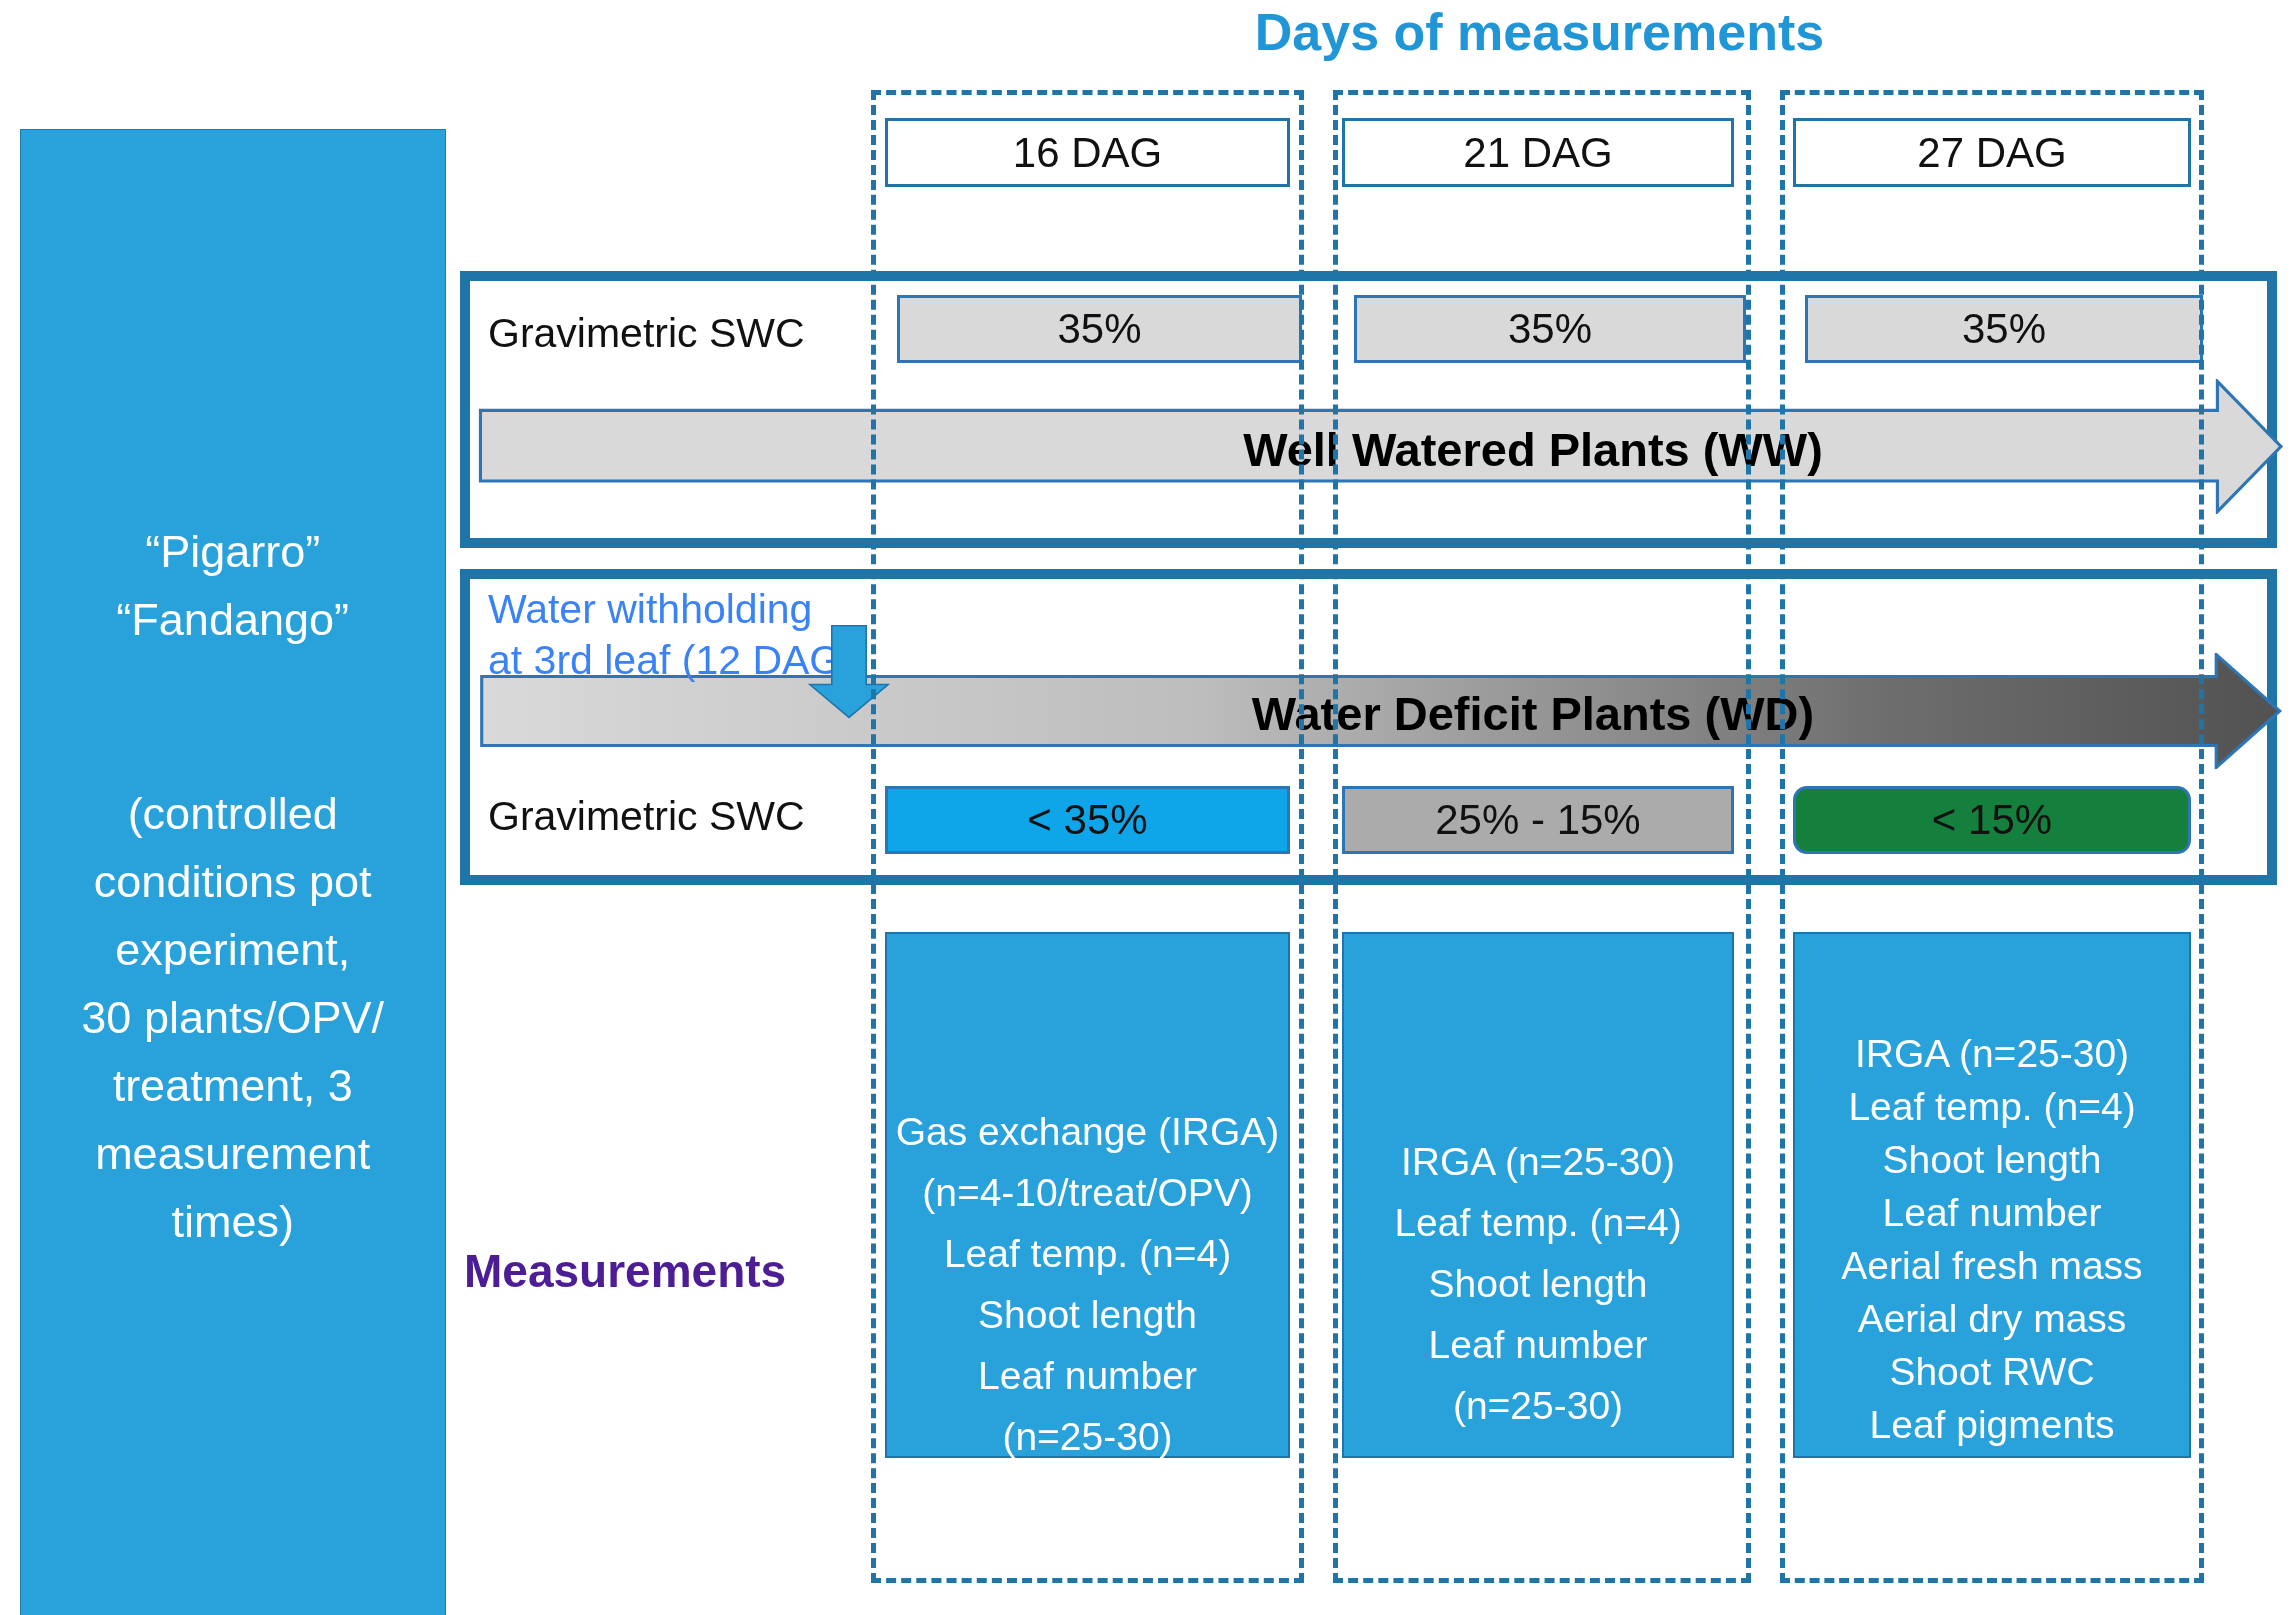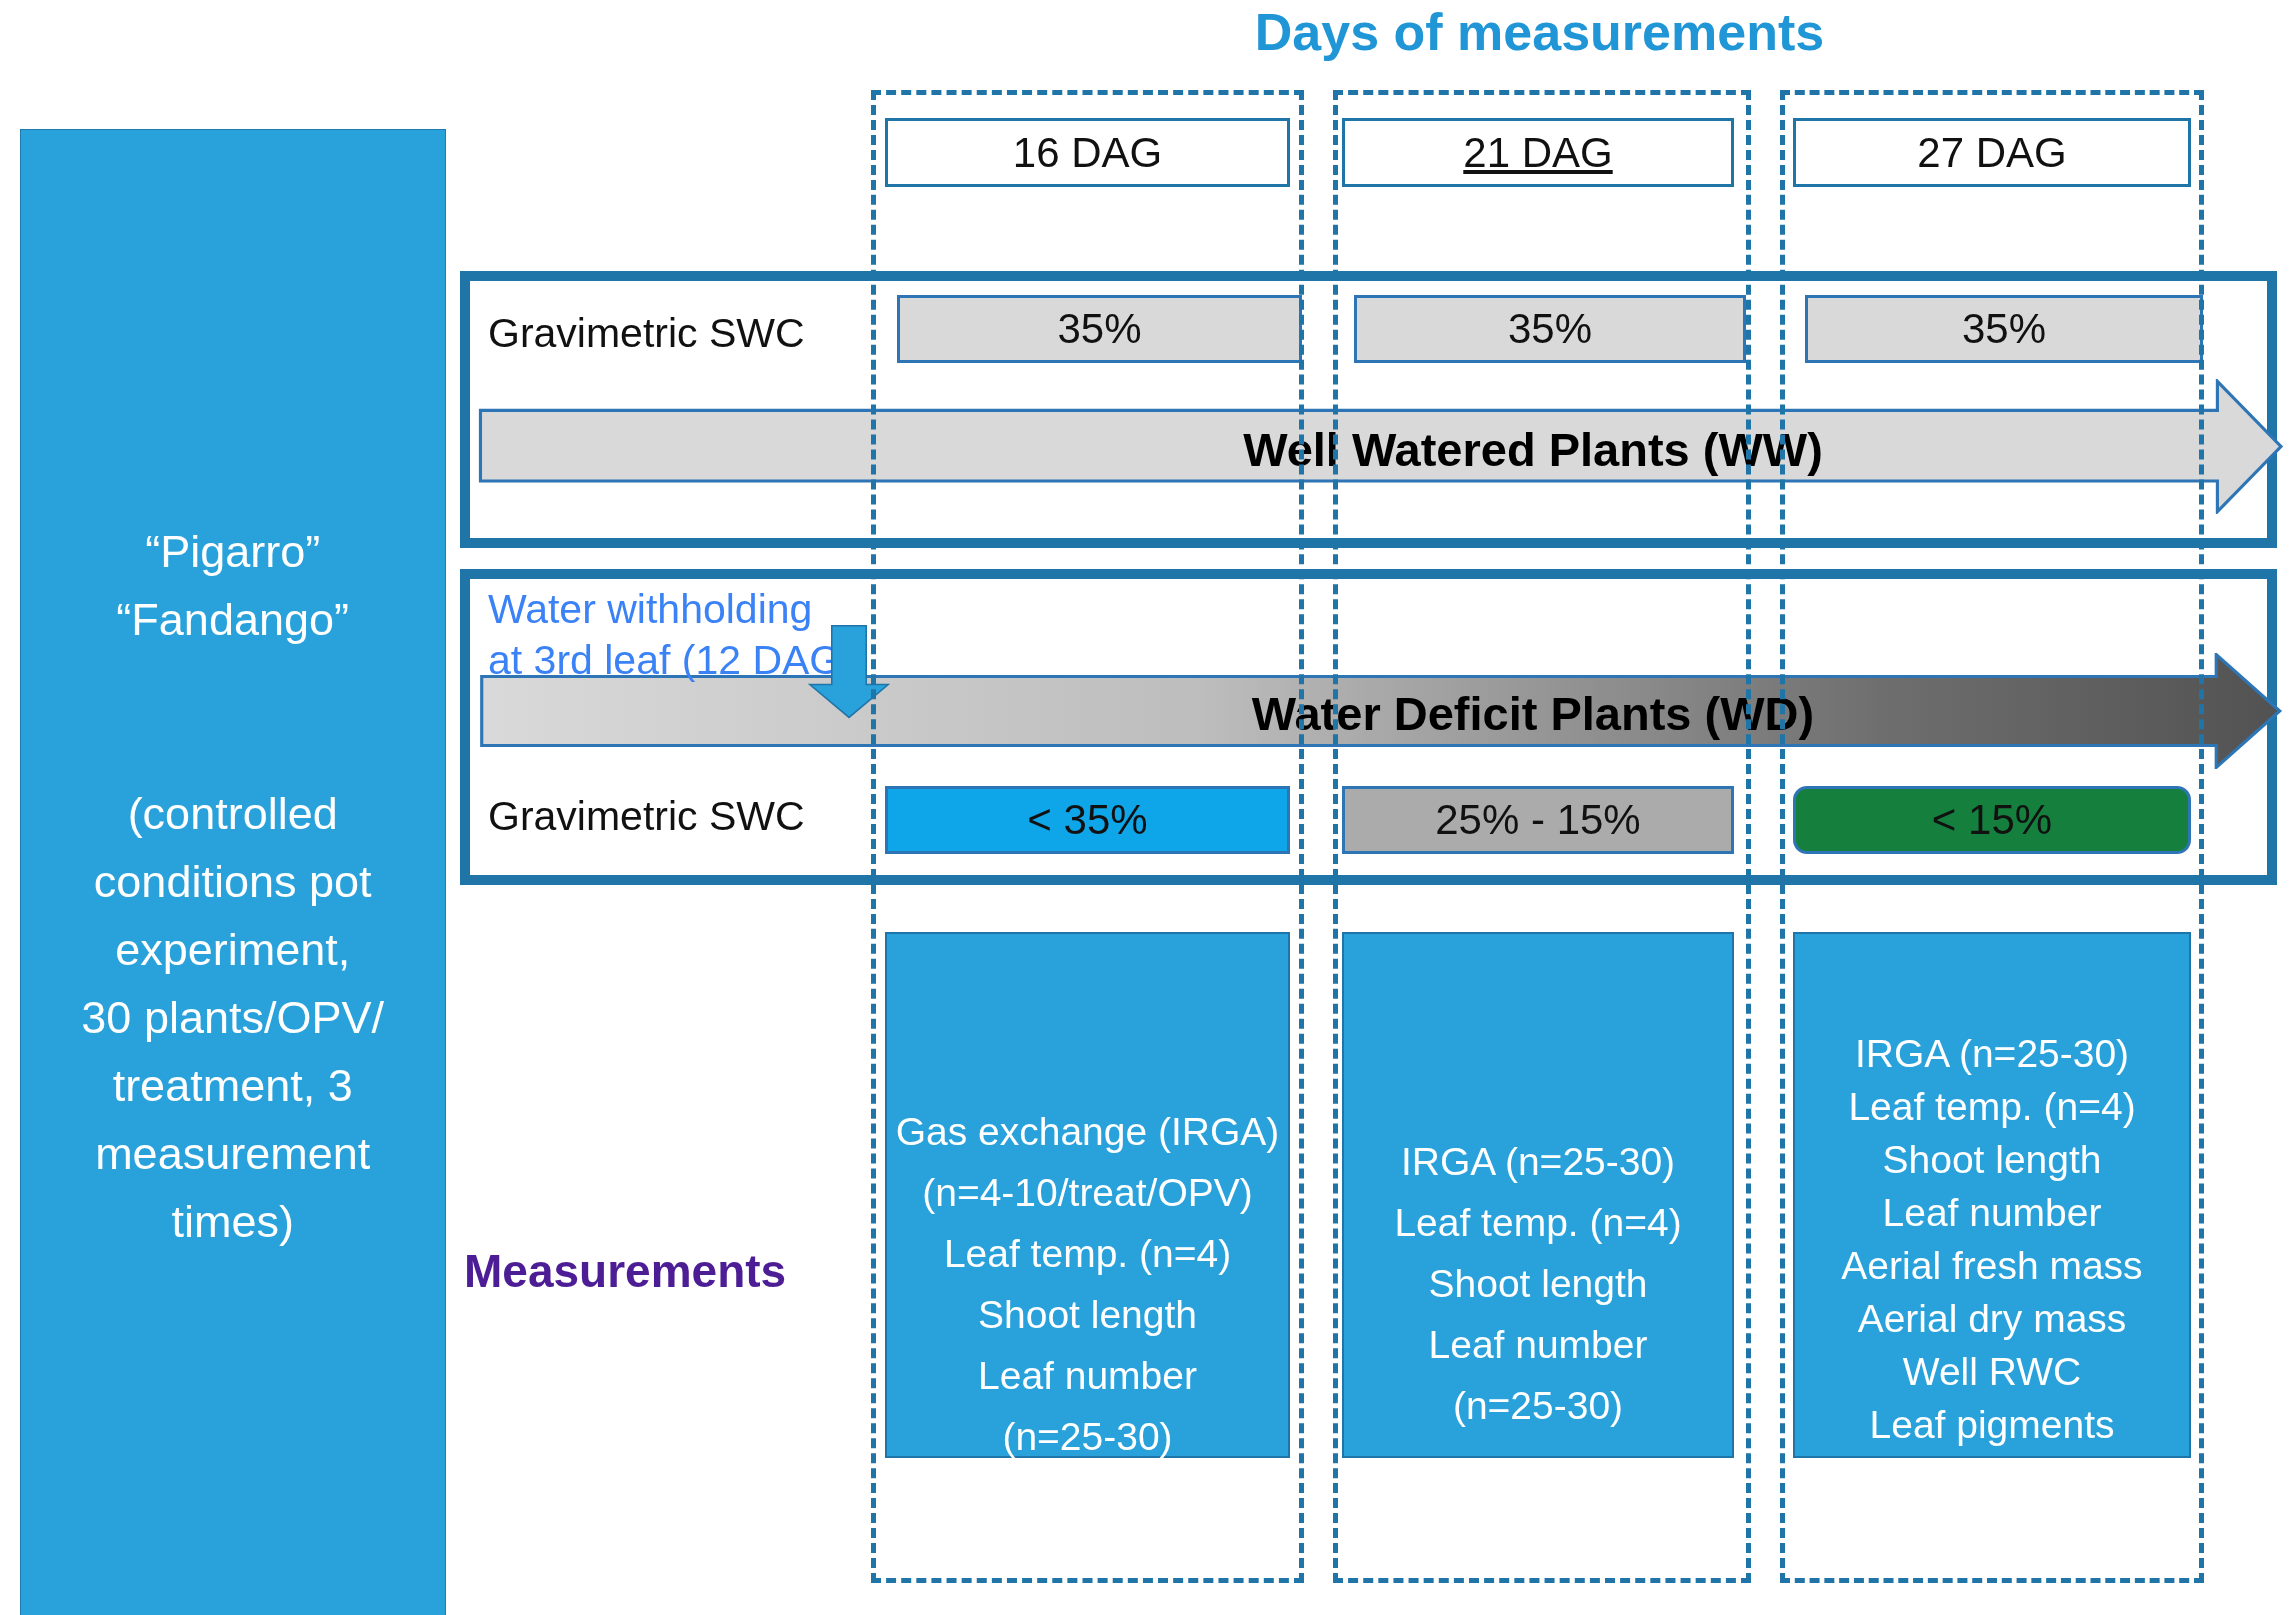--- a/index.html
+++ b/index.html
@@ -20,21 +20,21 @@
 
   
   .day-col{border:5.5px dashed #1F74A8;box-sizing:border-box;top:90px;height:1493px;z-index:50;pointer-events:none;}
   .col1{left:871px;width:433px;}
   .col2{left:1333px;width:418px;}
   .col3{left:1780px;width:424px;}
 
   
   .dag-box{top:118px;height:69px;background:#fff;border:3.9px solid #1F74A8;box-sizing:border-box;
     display:flex;align-items:center;justify-content:center;font-size:42px;color:#111;z-index:30;}
-  .dag1{left:885px;width:405px;} .dag2{left:1342px;width:392px;text-decoration:underline;} .dag3{left:1793px;width:398px;}
+  .dag1{left:885px;width:405px;} .dag2{left:1342px;width:392px;} .dag3{left:1793px;width:398px;}
 
   
   .ww-box{left:460px;top:271px;width:1817px;height:277px;border:10.2px solid #1F74A8;box-sizing:border-box;z-index:5;}
   .wd-box{left:460px;top:569px;width:1817px;height:316px;border:10.2px solid #1F74A8;box-sizing:border-box;z-index:5;}
 
   .swc-label{font-size:41px;color:#111;white-space:nowrap;z-index:25;}
   .swc-label.ww{left:488px;top:310px;}
   .swc-label.wd{left:488px;top:793px;}
 
   
@@ -139,21 +139,21 @@
     <div class="tline">Leaf number</div>
     <div class="tline">(n=25-30)</div>
   </div>
 <div class="abs mbox mb3">
     <div class="tline">IRGA (n=25-30)</div>
     <div class="tline">Leaf temp. (n=4)</div>
     <div class="tline">Shoot length</div>
     <div class="tline">Leaf number</div>
     <div class="tline">Aerial fresh mass</div>
     <div class="tline">Aerial dry mass</div>
-    <div class="tline">Well RWC</div>
+    <div class="tline">Shoot RWC</div>
     <div class="tline">Leaf pigments</div>
     <div class="tline">(n=25-30)</div>
   </div>
 
 <div class="abs dag-box dag1">16 DAG</div>
 <div class="abs dag-box dag2">21 DAG</div>
 <div class="abs dag-box dag3">27 DAG</div>
 
 <div class="abs day-col col1"></div>
 <div class="abs day-col col2"></div>

